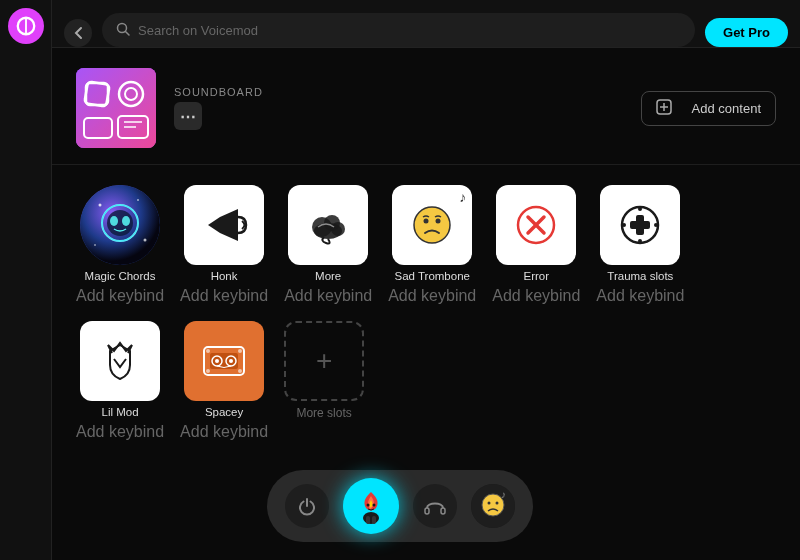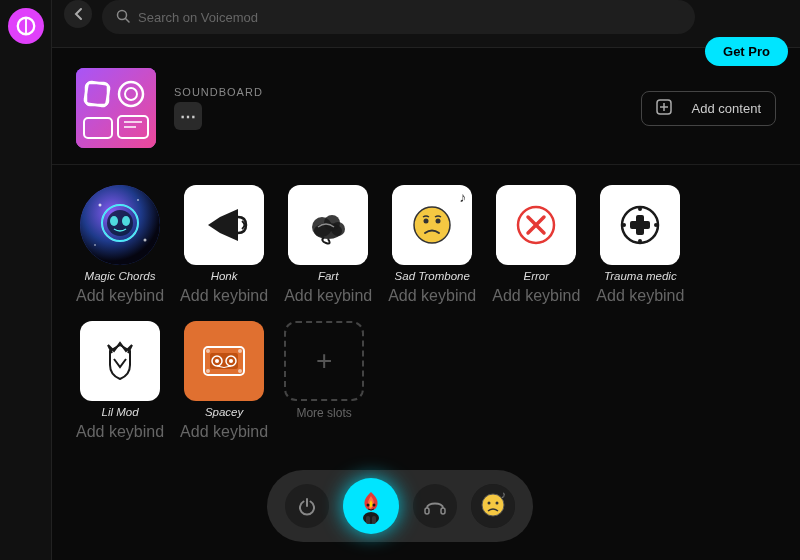--- a/index.html
+++ b/index.html
@@ -45,21 +45,21 @@
       display: flex;
       flex-direction: column;
       overflow: hidden;
     }
 
     
     .topbar {
       height: 48px;
       background: #111;
       display: flex;
-      align-items: flex-start;
+      align-items: flex-end;
       padding: 0 12px;
       gap: 10px;
       border-bottom: 1px solid #222;
     }
     .back-btn {
       width: 28px;
       height: 28px;
       background: #222;
       border-radius: 50%;
       display: flex;
@@ -199,21 +199,20 @@
       top: 4px;
       right: 6px;
       font-size: 14px;
       color: #333;
     }
     .sound-name {
       font-size: 11.5px;
       color: #ddd;
       text-align: center;
       font-weight: 500;
-      font-style: italic;
     }
     .sound-keybind {
       font-size: 16px;
       color: #666;
       text-align: center;
     }
 
     
     .magic-chords-icon {
       width: 80px;
@@ -419,21 +418,21 @@
           <circle cx="20" cy="28" r="10" fill="#1a1a1a" opacity="0.85"></circle>
           <circle cx="30" cy="24" r="8" fill="#1a1a1a" opacity="0.85"></circle>
           <circle cx="36" cy="30" r="7" fill="#1a1a1a" opacity="0.85"></circle>
           <ellipse cx="26" cy="32" rx="14" ry="8" fill="#1a1a1a" opacity="0.9"></ellipse>
 
           <path d="M26 40 Q30 46 24 44 Q18 42 22 38" stroke="#1a1a1a" stroke-width="2" fill="none"></path>
 
           <path d="M16 28 Q24 22 32 28" stroke="#fff" stroke-width="1.5" fill="none" opacity="0.5"></path>
         </svg>
       </div>
-      <span class="sound-name">Fart</span>
+      <span class="sound-name">More</span>
       <span class="sound-keybind">Add keybind</span>
     </div>
 
     <div class="sound-item">
       <div class="sound-icon">
         <span class="note-badge">♪</span>
         <svg width="48" height="48" viewBox="0 0 48 48" fill="none">
 
           <circle cx="24" cy="24" r="18" fill="#f5c842" stroke="#333" stroke-width="1.5"></circle>
           <circle cx="18" cy="20" r="2.5" fill="#333"></circle>
@@ -470,21 +469,21 @@
 
           <rect x="22" y="16" width="8" height="20" rx="2" fill="#1a1a1a"></rect>
           <rect x="16" y="22" width="20" height="8" rx="2" fill="#1a1a1a"></rect>
 
           <circle cx="26" cy="10" r="2" fill="#1a1a1a"></circle>
           <circle cx="26" cy="42" r="2" fill="#1a1a1a"></circle>
           <circle cx="10" cy="26" r="2" fill="#1a1a1a"></circle>
           <circle cx="42" cy="26" r="2" fill="#1a1a1a"></circle>
         </svg>
       </div>
-      <span class="sound-name">Trauma medic</span>
+      <span class="sound-name">Trauma slots</span>
       <span class="sound-keybind">Add keybind</span>
     </div>
 
     <div class="sound-item">
       <div class="sound-icon">
         <svg width="52" height="52" viewBox="0 0 52 52" fill="none">
 
           <path d="M26 10 L36 16 L36 30 Q36 40 26 44 Q16 40 16 30 L16 16 Z" stroke="#1a1a1a" stroke-width="2" fill="none"></path>
 
           <path d="M18 18 L14 10 L20 16 L26 8 L32 16 L38 10 L34 18" stroke="#1a1a1a" stroke-width="2" fill="none"></path>

